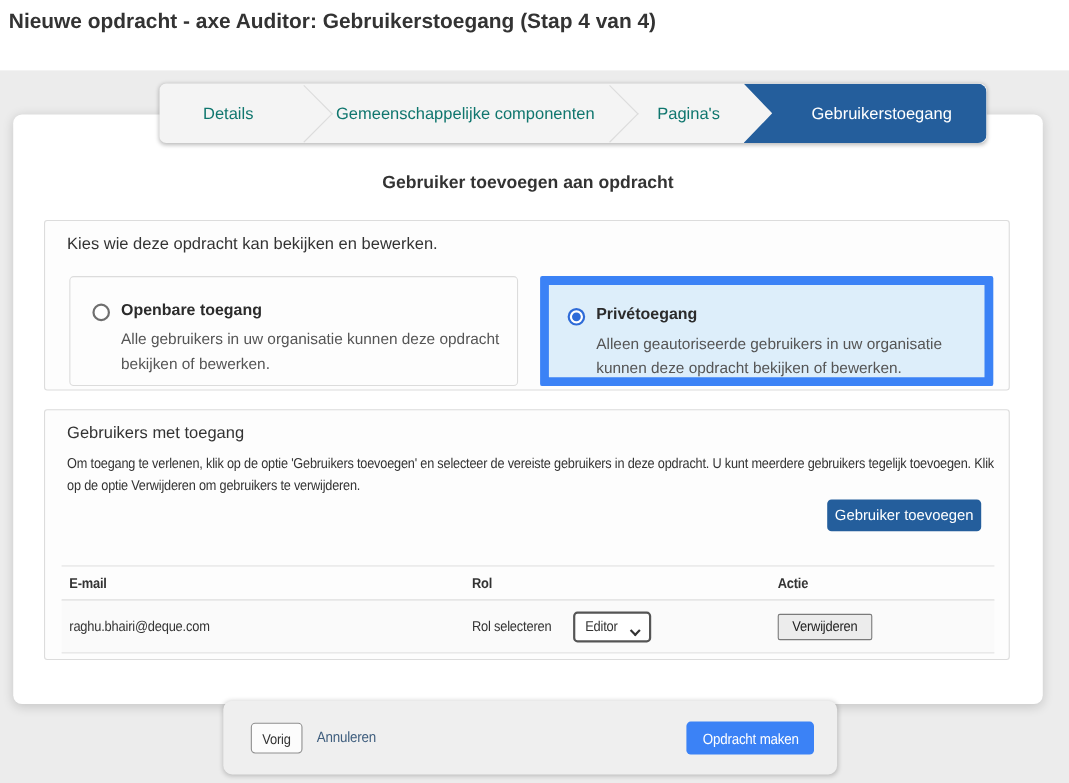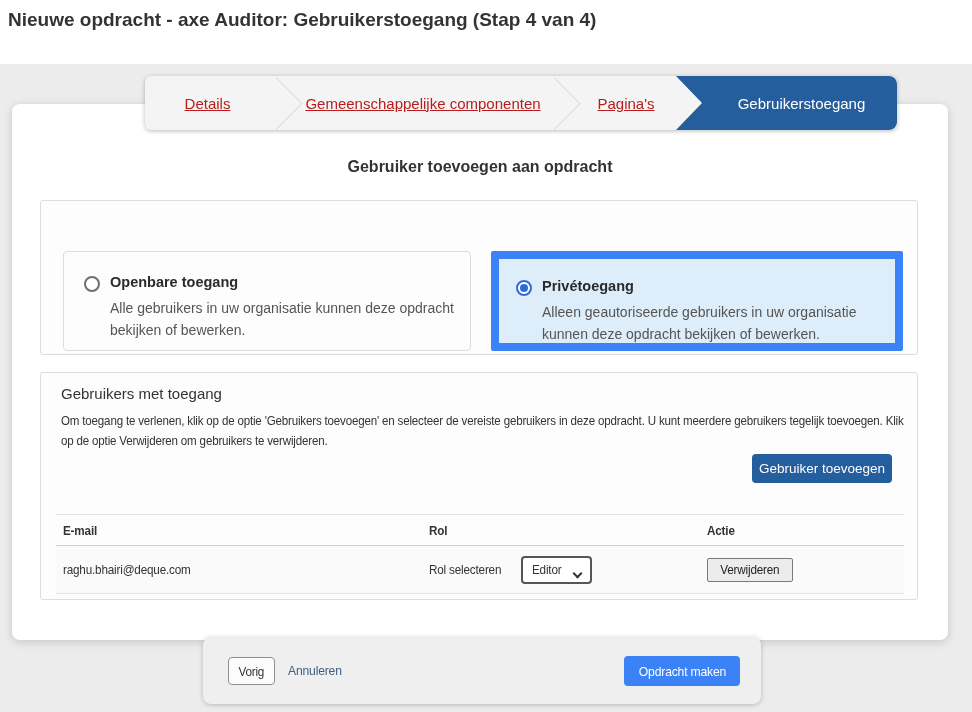--- a/index.html
+++ b/index.html
@@ -18,21 +18,21 @@
   .header-band { position: absolute; left: 0; top: 0; width: 972px; height: 64px; background: #fff; }
   .page-title { position: absolute; left: 8px; top: 9px; font-size: 19px; color: #333; }
 
   
   .wizard {
     position: absolute; left: 145px; top: 76px; width: 752px; height: 54px;
     background: #f4f4f4; border-radius: 6px; box-shadow: 0 1px 4px rgba(0,0,0,.28);
     display: flex; align-items: stretch; z-index: 3; overflow: hidden;
   }
   .wstep { display: flex; align-items: center; justify-content: center; font-size: 15px; }
-  .wstep a { color: #b91c1c; text-decoration: underline; cursor: pointer; }
+  .wstep a { color: #0f766e; cursor: pointer; }
   .w-details { width: 125px; }
   .w-gc { width: 250px; }
   .w-pag { width: 100px; }
   .wsep { position: relative; width: 28px; }
   .wsep::before {
     content: ""; position: absolute; top: 50%; left: 50%;
     width: 36px; height: 36px; margin: -18px 0 0 -26px;
     border-top: 1px solid #dcdcdc; border-right: 1px solid #dcdcdc;
     transform: rotate(45deg);
   }
@@ -134,20 +134,21 @@
   </div>
   <div class="wstep w-active">
     <span>Gebruikerstoegang</span>
   </div>
 </nav>
 
 <main class="card">
   <h2 class="main-heading">Gebruiker toevoegen aan opdracht</h2>
 
   <section class="section sec-access">
+    <div class="sec-label">Kies wie deze opdracht kan bekijken en bewerken.</div>
 
     <div class="opt-card opt-public">
       <span class="radio"></span>
       <div class="opt-title">Openbare toegang</div>
       <div class="opt-desc">Alle gebruikers in uw organisatie kunnen deze opdracht bekijken of bewerken.</div>
     </div>
 
     <div class="opt-card opt-private">
       <span class="radio sel"></span>
       <div class="opt-title">Privétoegang</div>

